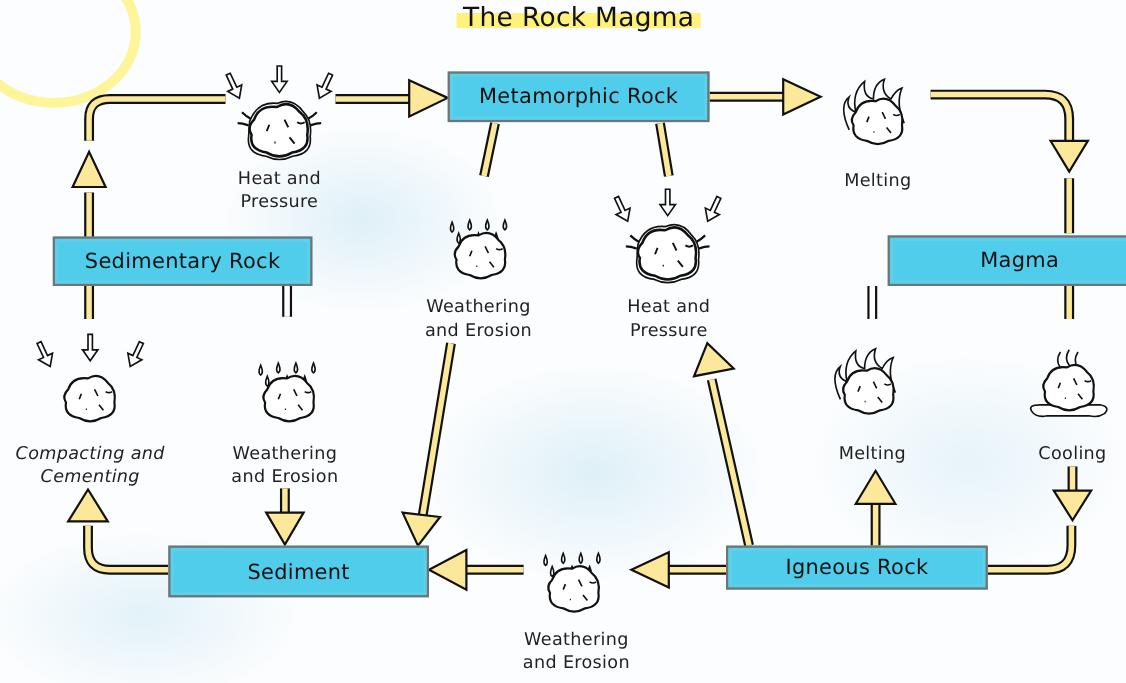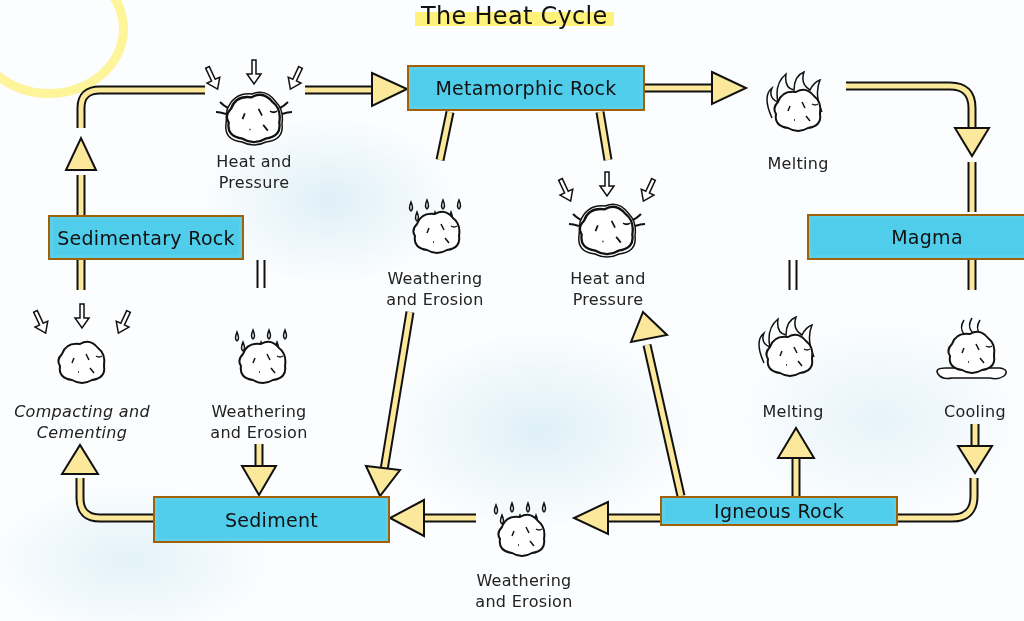--- a/index.html
+++ b/index.html
@@ -23,38 +23,38 @@
   }
   svg.diagram { position:absolute; left:0; top:0; }
   .title {
     position:absolute; left:415px; top:2px; font-size:24px; color:#111;
     padding:0 6px;
     background: linear-gradient(to bottom, transparent 35%, #fff27a 35%, #fff27a 85%, transparent 85%);
     letter-spacing:0.3px;
   }
   .box {
     position:absolute; box-sizing:border-box;
-    background:#4fcdea; border:2px solid #a16207;
+    background:#4fcdea; border:2px solid #737373;
     display:flex; align-items:center; justify-content:center;
     font-size:19px; color:#111;
     box-shadow: inset 0 0 0 3px rgba(255,255,255,0.08);
   }
   .box span { letter-spacing:0.3px; }
   .label {
     position:absolute; text-align:center; font-size:16px; line-height:21px; color:#222;
     white-space:pre-line; letter-spacing:0.3px;
   }
 </style>
 </head>
 <body>
 
 <div class="bg-wash"></div>
 <div class="doodle"></div>
 
-<div class="title">The Heat Cycle</div>
+<div class="title">The Rock Magma</div>
 
 <svg class="diagram" width="1024" height="621" viewBox="0 0 1024 621">
   <defs>
     <g id="rock">
       <path d="M-20,-8 Q-16,-20 -2,-18 Q8,-24 16,-14 Q24,-8 22,4 Q24,16 10,18 Q0,24 -10,18 Q-24,16 -22,4 Q-26,-2 -20,-8 Z" fill="#fff" stroke="#111" stroke-width="2"></path>
       <path d="M-8,-4 l-2,5 M4,-8 l3,6 M-4,10 l1,0 M8,6 l4,5 M14,-6 q3,2 6,0" stroke="#111" stroke-width="1.5" fill="none"></path>
     </g>
     <g id="drops">
       <path d="M-26,-30 q-3,7 0,9 q3,-2 0,-9Z M-10,-32 q-3,7 0,9 q3,-2 0,-9Z M6,-32 q-3,7 0,9 q3,-2 0,-9Z M22,-32 q-3,7 0,9 q3,-2 0,-9Z M-20,-20 q-3,7 0,9 q3,-2 0,-9Z M-2,-20 q-3,7 0,9 q3,-2 0,-9Z M14,-20 q-3,7 0,9 q3,-2 0,-9Z" fill="#fff" stroke="#111" stroke-width="1.5"></path>
     </g>
@@ -201,30 +201,30 @@
   </g>
   <g transform="translate(522,535)">
     <use href="#drops"></use>
     <use href="#rock"></use>
   </g>
 </svg>
 
 <div class="box" style="left:407px;top:65px;width:238px;height:46px;">
   <span>Metamorphic Rock</span>
 </div>
-<div class="box" style="left:48px;top:215px;width:196px;height:45px;align-items:center;">
+<div class="box" style="left:48px;top:215px;width:236px;height:45px;align-items:center;">
   <span>Sedimentary Rock</span>
 </div>
 <div class="box" style="left:762px;top:214px;width:240px;height:46px;margin-left:45px;">
   <span>Magma</span>
 </div>
 <div class="box" style="left:153px;top:496px;width:237px;height:47px;text-align:center;">
   <span>Sediment</span>
 </div>
-<div class="box" style="left:660px;top:496px;width:238px;height:30px;">
+<div class="box" style="left:660px;top:496px;width:238px;height:40px;">
   <span>Igneous Rock</span>
 </div>
 
 <div class="label" style="left:194px;top:151px;width:120px;">Heat and
 Pressure</div>
 <div class="label" style="left:738px;top:153px;width:120px;">Melting</div>
 <div class="label" style="left:370px;top:268px;width:130px;">Weathering
 and Erosion</div>
 <div class="label" style="left:548px;top:268px;width:120px;">Heat and
 Pressure</div>

